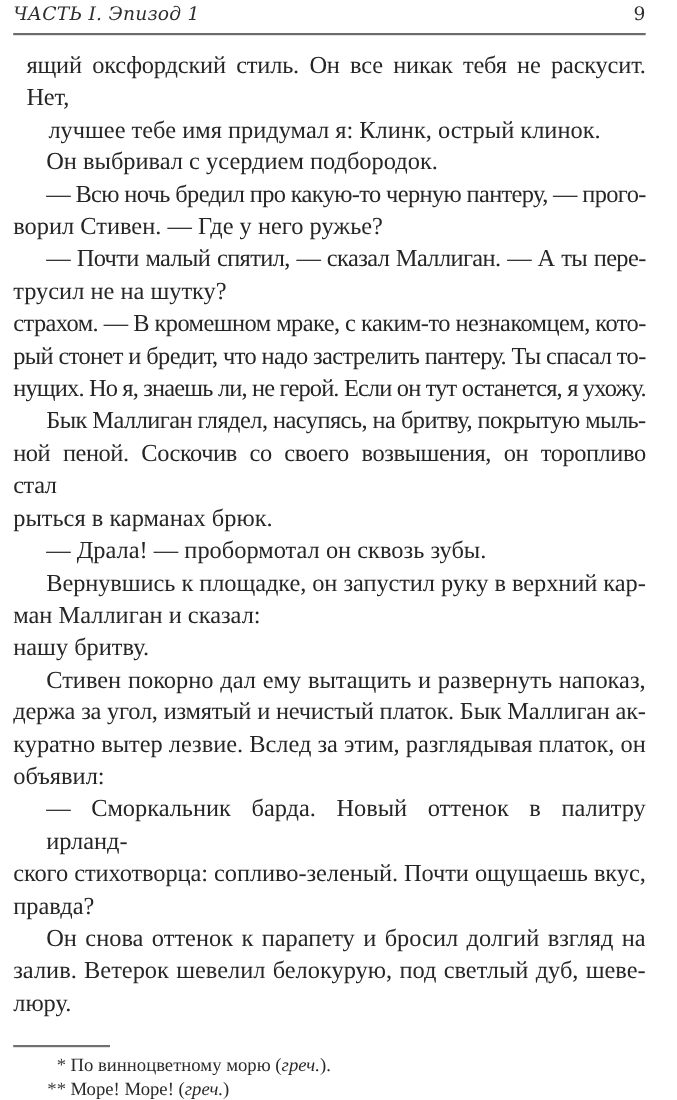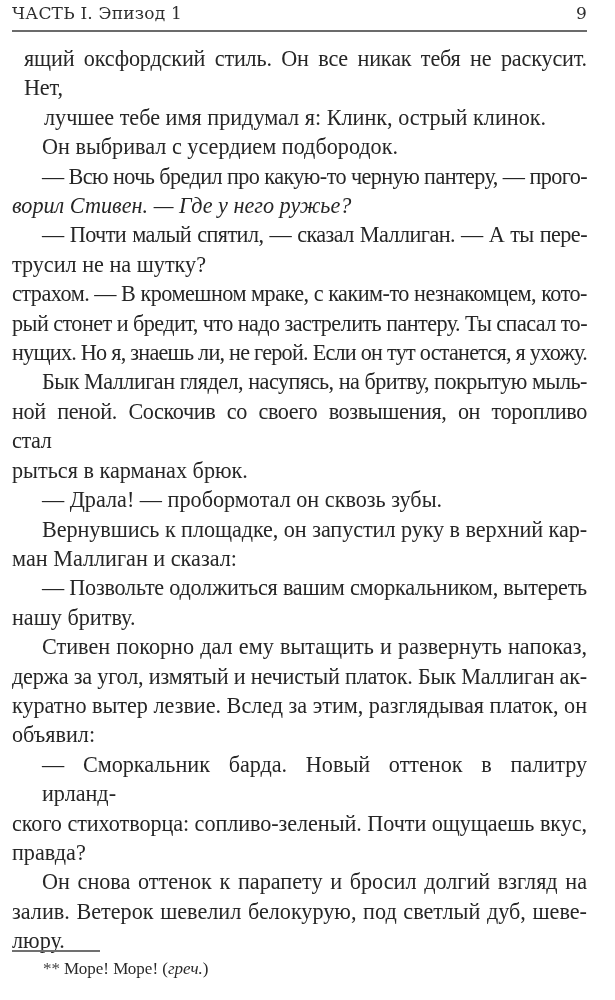--- a/index.html
+++ b/index.html
@@ -3,21 +3,21 @@
 <meta charset="utf-8">
 <style>
   html, body { margin: 0; padding: 0; background: #ffffff; }
   body { width: 615px; height: 1000px; overflow: hidden; position: relative; color: #262626; }
   .page { position: absolute; left: 0; top: 0; width: 615px; height: 1000px; }
   .running-head {
     position: absolute; left: 12px; top: 3px; width: 575px; height: 26px;
     font-family: "DejaVu Serif", serif; font-size: 17px; letter-spacing: 0.2px;
     color: #2e2e2e;
   }
-  .running-head .left { position: absolute; left: 0; top: 0; }
+  .running-head .left { position: absolute; left: 0; top: 0; font-style: italic; }
   .running-head .right { position: absolute; right: 0; top: 0; }
   .head-rule { position: absolute; left: 12px; top: 30px; width: 575px; height: 2px; background: #6b6b6b; }
   .body-text {
     position: absolute; left: 12px; top: 44px; width: 575px;
     font-family: "Liberation Serif", serif; font-size: 22.2px; line-height: 29.4px;
     text-align: justify; hyphens: manual; color: #262626;
   }
   .body-text .ln { display: block; text-align: justify; text-align-last: justify; white-space: nowrap; }
   .body-text .ln.last { text-align-last: left; }
   .body-text .ln.ind { padding-left: 30px; }
@@ -41,46 +41,46 @@
   </div>
   <div class="head-rule"></div>
 
   <div class="body-text" id="body-text">
 
     <div id="generated-lines">
         <span class="ln" style="display: block; letter-spacing: -0.169492px; text-align-last: justify; white-space: normal; margin-left: 12px;">ящий оксфордский стиль. Он все никак тебя не раскусит. Нет,</span>
         <span class="ln last" style="display: block; margin-left: 32px;">лучшее тебе имя придумал я: Клинк, острый клинок.</span>
         <span class="ln ind last" style="display: block;">Он выбривал с усердием подбородок.</span>
         <span class="ln ind" style="display: block; letter-spacing: -0.581818px; text-align-last: justify; white-space: normal;">— Всю ночь бредил про какую-то черную пантеру, — прого-</span>
-        <span class="ln last" style="display: block; font-style: italic;">ворил Стивен. — Где у него ружье?</span>
+        <span class="ln last" style="display: block;">ворил Стивен. — Где у него ружье?</span>
         <span class="ln ind" style="display: block; letter-spacing: -0.555556px; text-align-last: justify; white-space: normal;">— Почти малый спятил, — сказал Маллиган. — А ты пере-</span>
         <span class="ln last" style="display: block;">трусил не на шутку?</span>
         <span class="ln" style="display: block; letter-spacing: -0.508475px; text-align-last: justify; white-space: normal;">страхом. — В кромешном мраке, с каким-то незнакомцем, кото-</span>
         <span class="ln" style="display: block; letter-spacing: -0.555556px; text-align-last: justify; white-space: normal;">рый стонет и бредит, что надо застрелить пантеру. Ты спасал то-</span>
         <span class="ln last" style="display: block; letter-spacing: -0.753846px;">нущих. Но я, знаешь ли, не герой. Если он тут останется, я ухожу.</span>
         <span class="ln ind" style="display: block; letter-spacing: -0.5px; text-align-last: justify; white-space: normal;">Бык Маллиган глядел, насупясь, на бритву, покрытую мыль-</span>
         <span class="ln" style="display: block; letter-spacing: -0.389831px; text-align-last: justify; white-space: normal;">ной пеной. Соскочив со своего возвышения, он торопливо стал</span>
         <span class="ln last" style="display: block;">рыться в карманах брюк.</span>
         <span class="ln ind last" style="display: block;">— Драла! — пробормотал он сквозь зубы.</span>
         <span class="ln ind" style="display: block; letter-spacing: -0.0740741px; text-align-last: justify; white-space: normal;">Вернувшись к площадке, он запустил руку в верхний кар-</span>
         <span class="ln last" style="display: block;">ман Маллиган и сказал:</span>
-        <span class="ln ind" style="display: block; letter-spacing: -0.25px; text-align-last: justify; white-space: normal;">— Позвольте одолжиться вашим сморкальником, вытереть</span>
         <span class="ln last" style="display: block;">нашу бритву.</span>
         <span class="ln ind" style="display: block; text-align-last: justify; white-space: normal;">Стивен покорно дал ему вытащить и развернуть напоказ,</span>
         <span class="ln" style="display: block; letter-spacing: -0.206897px; text-align-last: justify; white-space: normal;">держа за угол, измятый и нечистый платок. Бык Маллиган ак-</span>
         <span class="ln" style="display: block; letter-spacing: -0.0169492px; text-align-last: justify; white-space: normal;">куратно вытер лезвие. Вслед за этим, разглядывая платок, он</span>
         <span class="ln last" style="display: block;">объявил:</span>
         <span class="ln ind" style="display: block; letter-spacing: -0.0192308px; text-align-last: justify; white-space: normal;">— Сморкальник барда. Новый оттенок в палитру ирланд-</span>
         <span class="ln" style="display: block; letter-spacing: -0.0714286px; text-align-last: justify; white-space: normal;">ского стихотворца: сопливо-зеленый. Почти ощущаешь вкус,</span>
         <span class="ln last" style="display: block;">правда?</span>
         <span class="ln ind" style="display: block; text-align-last: justify; white-space: normal;">Он снова оттенок к парапету и бросил долгий взгляд на</span>
         <span class="ln" style="display: block; text-align-last: justify; white-space: normal;">залив. Ветерок шевелил белокурую, под светлый дуб, шеве-</span>
         <span class="ln last" style="display: block;">люру.</span>
       </div>
 
   </div>
 
   <div class="fn-rule"></div>
   <div class="footnotes">
+    <span class="fn"><span class="mark">*</span><span>По винноцветному морю (</span><i>греч.</i><span>).</span></span>
     <span class="fn"><span class="mark">**</span><span>Море! Море! (</span><i>греч.</i><span>)</span></span>
   </div>
 
 </div>
 
 </body></html>

